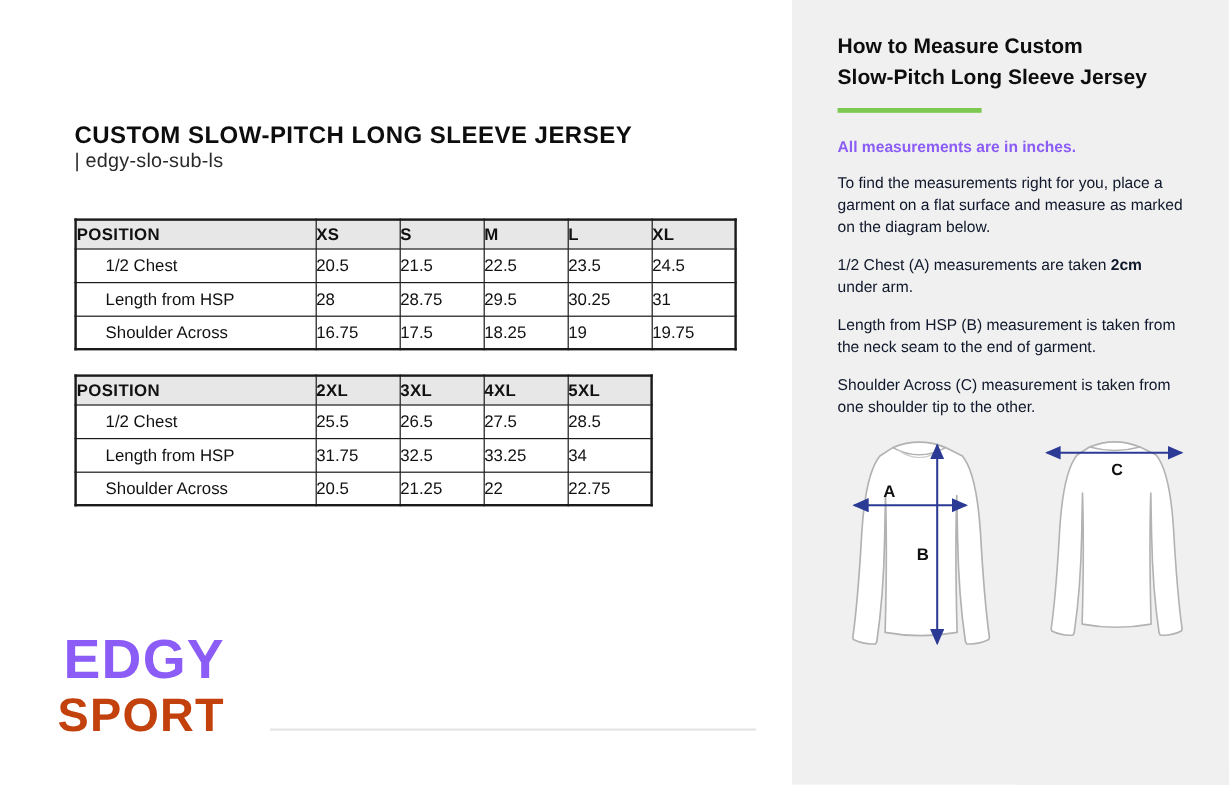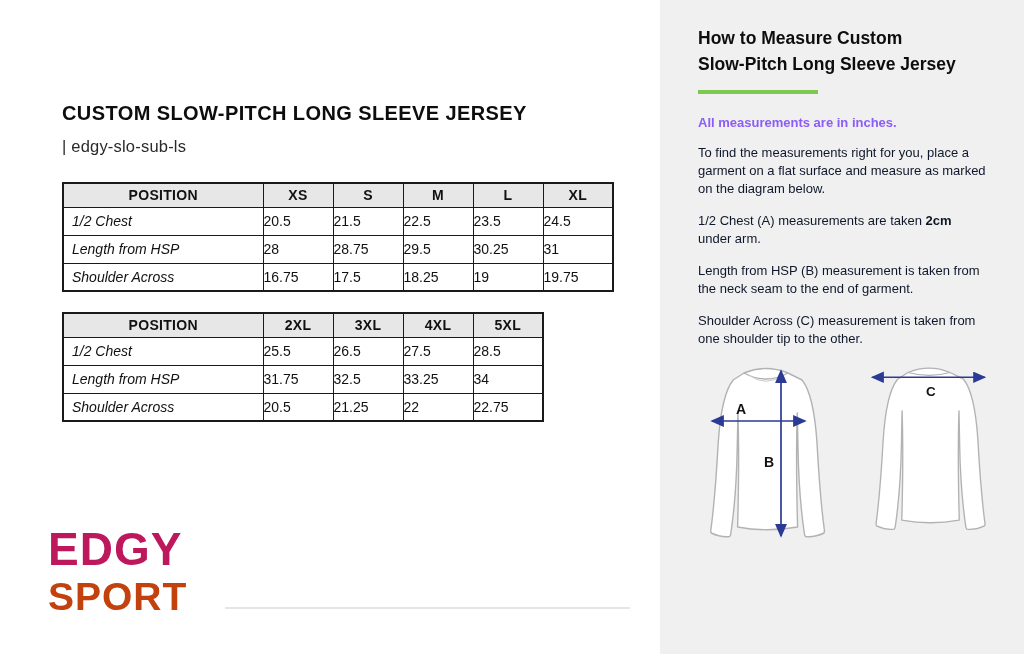--- a/index.html
+++ b/index.html
@@ -6,36 +6,36 @@
   html,body { width:1024px; height:654px; }
   body { font-family:"Liberation Sans", sans-serif; background:#ffffff; position:relative; overflow:hidden; }
 
   .page { position:absolute; inset:0; width:1024px; height:654px; }
 
   
   .left-pane { position:absolute; left:0; top:0; width:692px; height:654px; background:#ffffff; }
 
   .page-title { position:absolute; left:62px; top:102px; font-size:20px; font-weight:bold;
                 letter-spacing:0.4px; color:#0d0d0d; white-space:nowrap; }
-  .product-code { position:absolute; left:62px; top:137px; font-size:16.5px; font-weight:normal;
+  .product-code { position:absolute; left:62px; top:125px; font-size:16.5px; font-weight:normal;
                   color:#2a2a2a; letter-spacing:0.2px; }
 
   table.size-table { border-collapse:collapse; border:2px solid #1a1a1a; background:#ffffff;
                      font-size:14px; color:#111; table-layout:fixed; }
   .size-table th, .size-table td { border:1px solid #1a1a1a; }
-  .size-table th { background:#e7e7e7; font-weight:bold; height:24px; text-align:center; letter-spacing:0.3px; }
+  .size-table th { background:#e7e7e7; font-weight:bold; height:24px; text-align:left; letter-spacing:0.3px; }
   .size-table td { height:28px; text-align:left; }
-  .size-table td.pos { text-align:left; padding-left:8px;font-style:italic; }
+  .size-table td.pos { text-align:left; padding-left:24px; }
   .col-pos { width:200px; } .col-size { width:70px; }
 
   .table-1 { position:absolute; left:62px; top:182px; }
   .table-2 { position:absolute; left:62px; top:312px; }
 
   .logo { position:absolute; left:48px; top:526px; line-height:1; }
-  .logo-edgy  { font-size:46px; font-weight:800; letter-spacing:1px; color:#be185d; }
+  .logo-edgy  { font-size:46px; font-weight:800; letter-spacing:1px; color:#8b5cf6;text-align:right; }
   .logo-sport { font-size:39px; font-weight:800; letter-spacing:1px; color:#c2410c; margin-top:5px; }
 
   .footer-divider { position:absolute; left:225px; top:607px; width:405px; height:2px; background:#e6e6e6; }
 
   
   .sidebar { position:absolute; left:660px; top:0; width:428px; height:654px;
              background:#f0f0f0; padding:25px 38px 0 38px; color:#1c1c1c; }
   .sidebar h2 { font-size:17.5px; line-height:26px; font-weight:bold; color:#0d0d0d; }
   .accent-rule { width:120px; height:4px; background:#7cc850; margin-top:13px; }
   .note { margin-top:21px; font-size:13px; font-weight:bold; color:#8b5cf6; }

